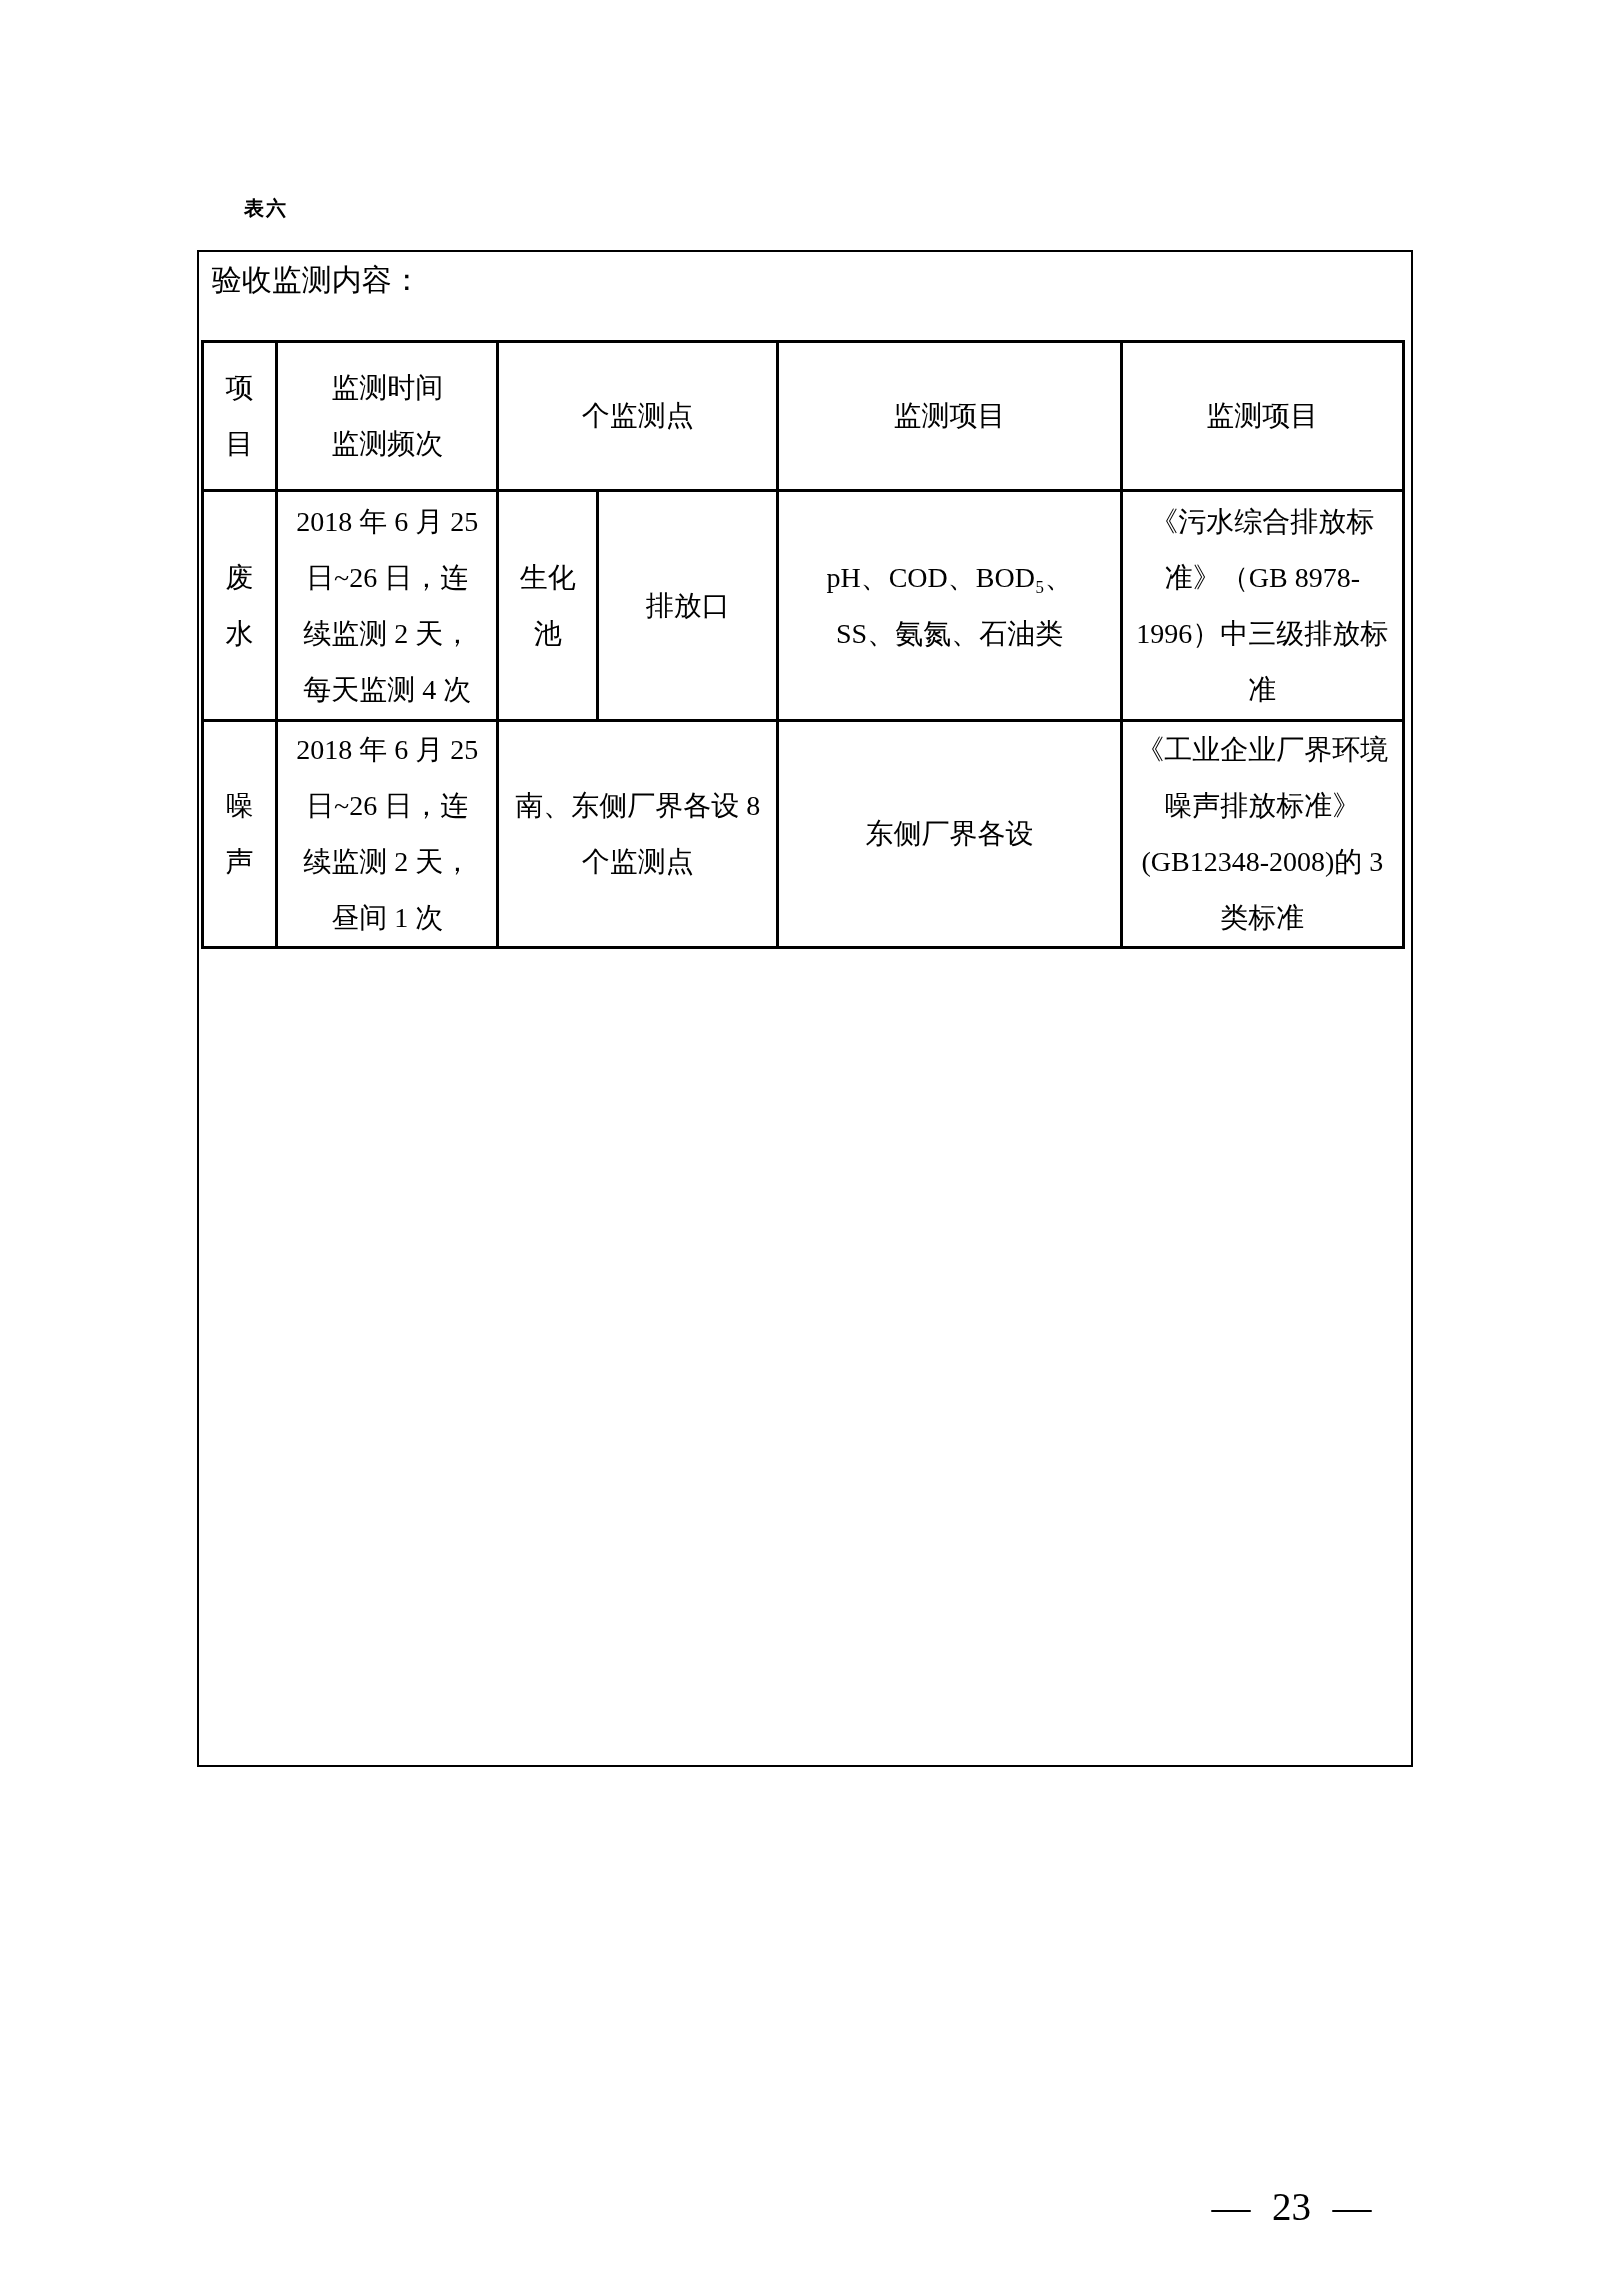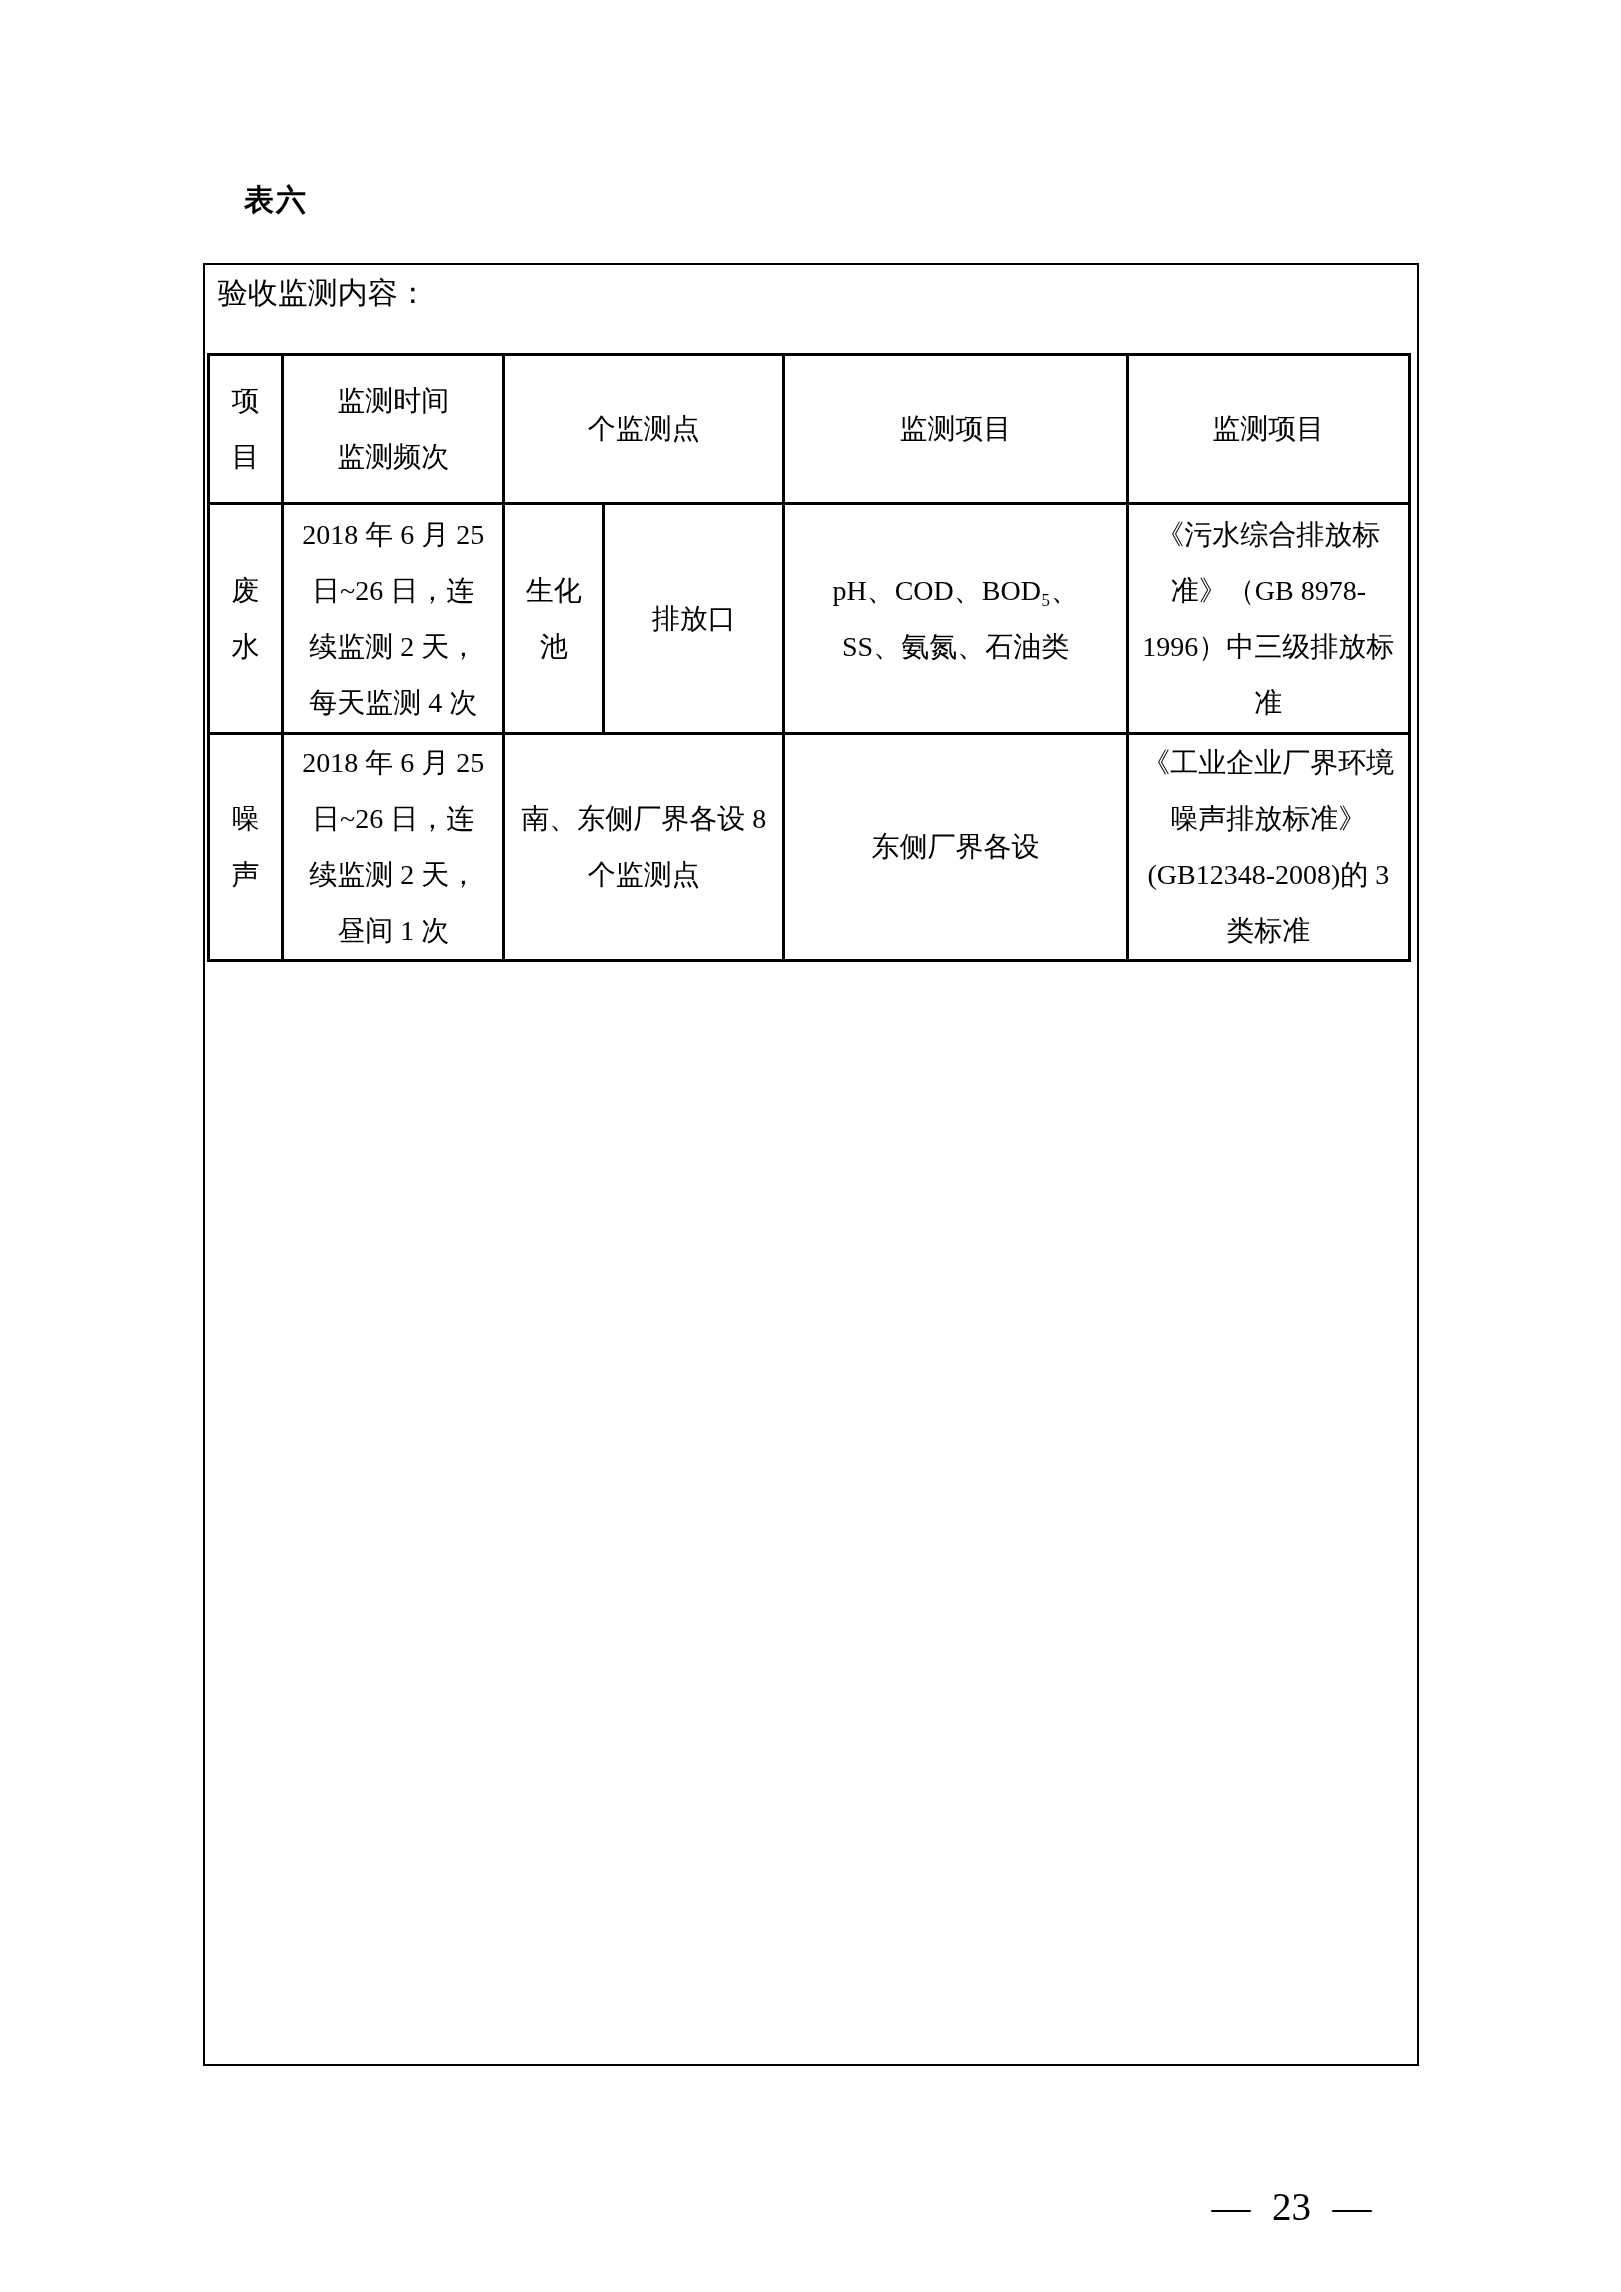--- a/index.html
+++ b/index.html
@@ -9,33 +9,32 @@
     width: 1621px;
     height: 2293px;
     background: #ffffff;
     font-family: "Liberation Serif", "DejaVu Serif", serif;
     color: #000000;
     overflow: hidden;
   }
   .table-label {
     position: absolute;
     left: 244px;
-    top: 180px;
-    font-size: 30px;
+    top: 195px;
+    font-size: 20px;
     font-weight: bold;
     letter-spacing: 2px;
   }
   .content-box {
     position: absolute;
-    left: 203px;
+    left: 197px;
     top: 250px;
     width: 1216px;
-    height: 1803px;
+    height: 1517px;
     border: 2.9px solid #000000;
-    margin-top: 13px;
   }
   .box-title {
     position: absolute;
     left: 12.7px;
     top: 7.8px;
     font-size: 30px;
     line-height: 39px;
   }
   table.monitor-table {
     position: absolute;

